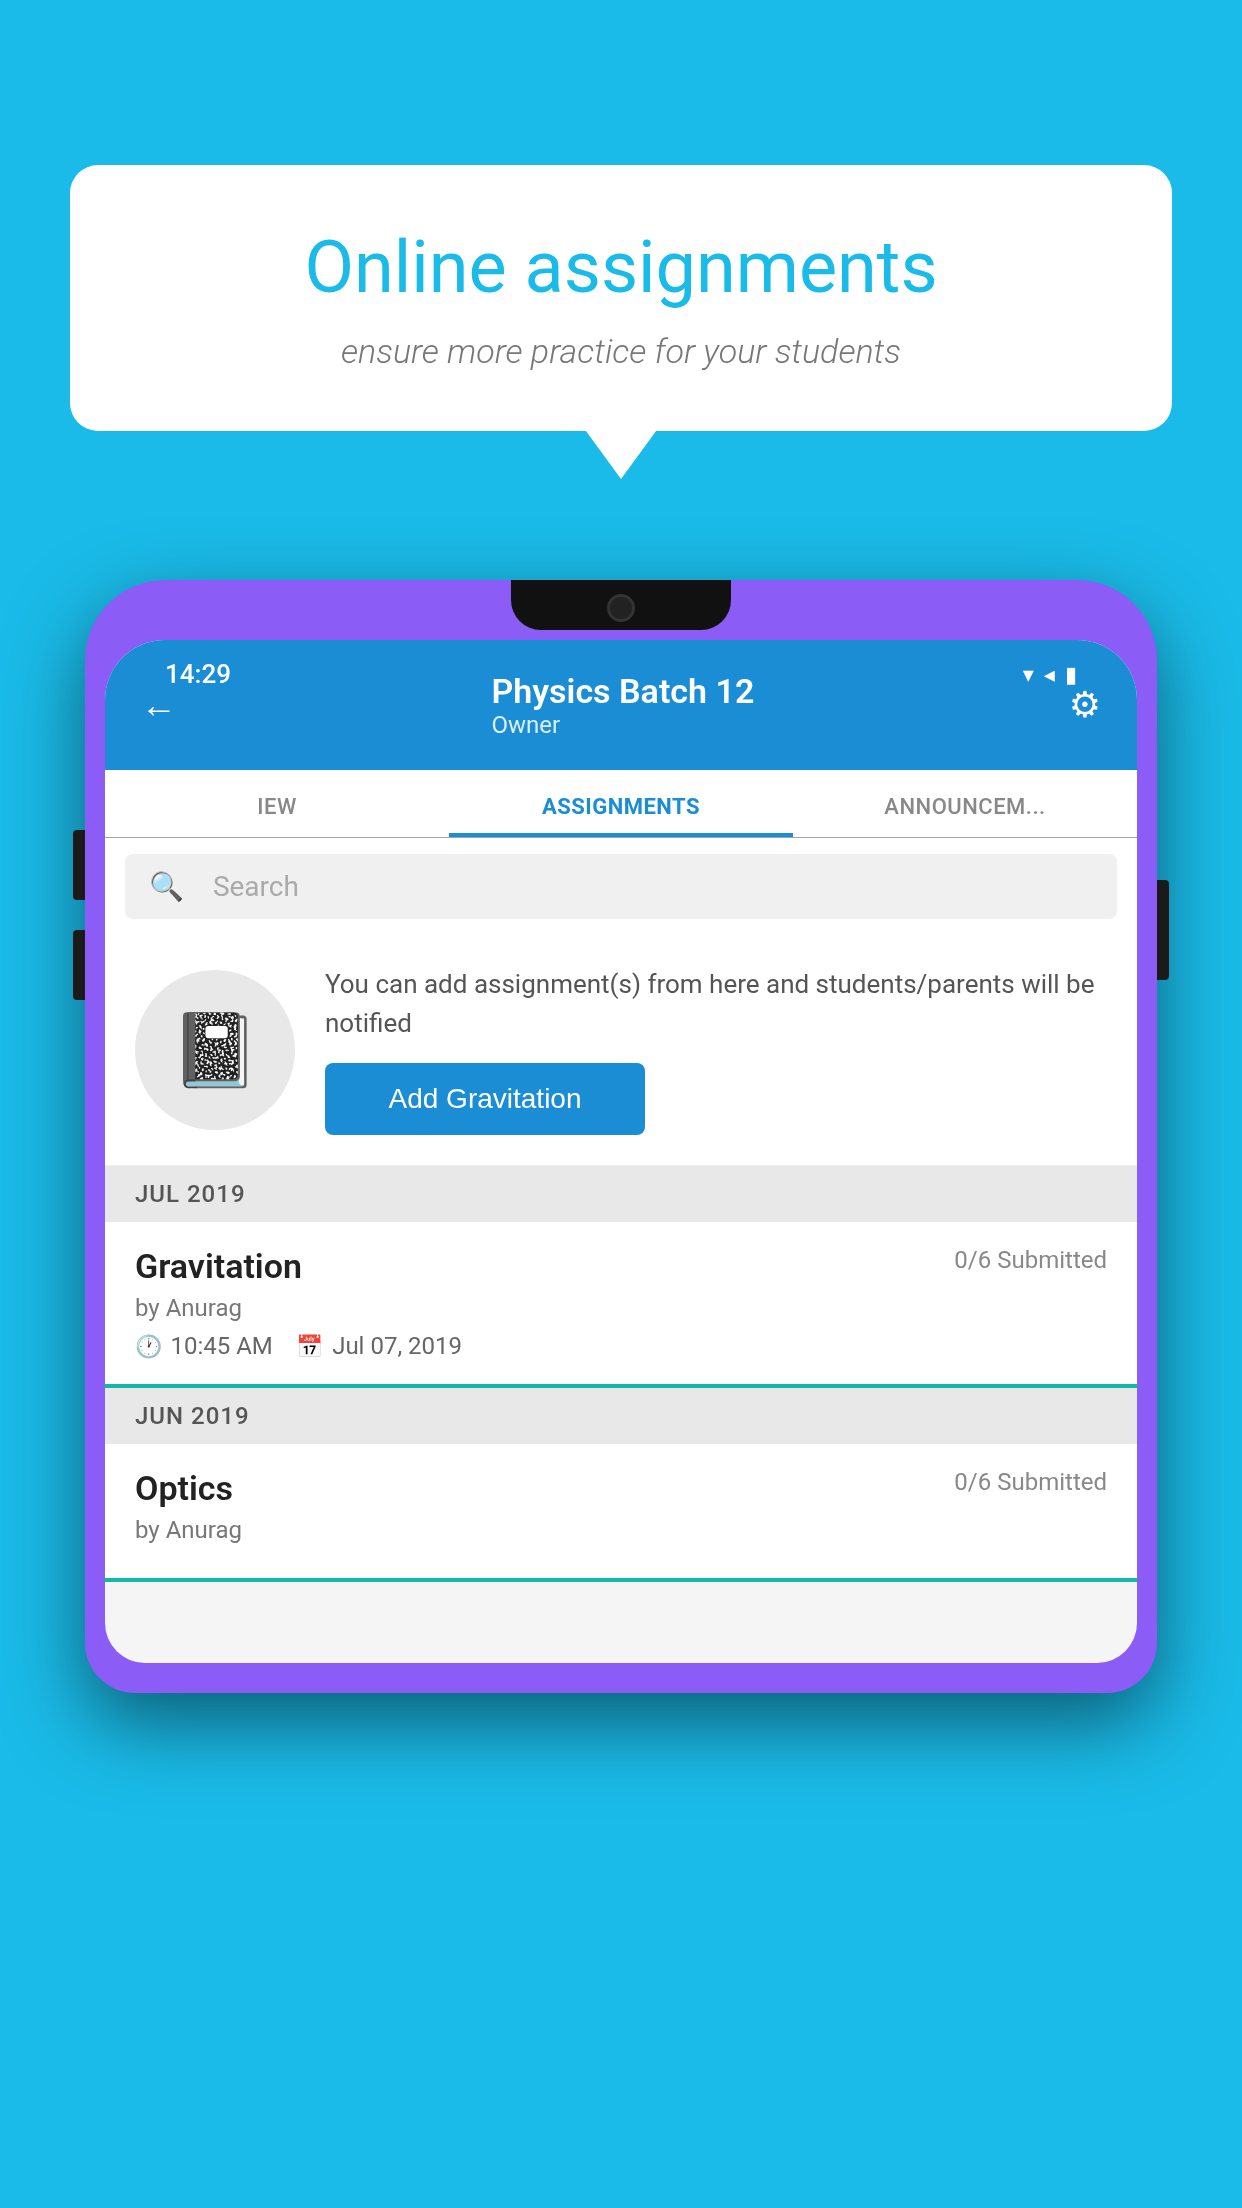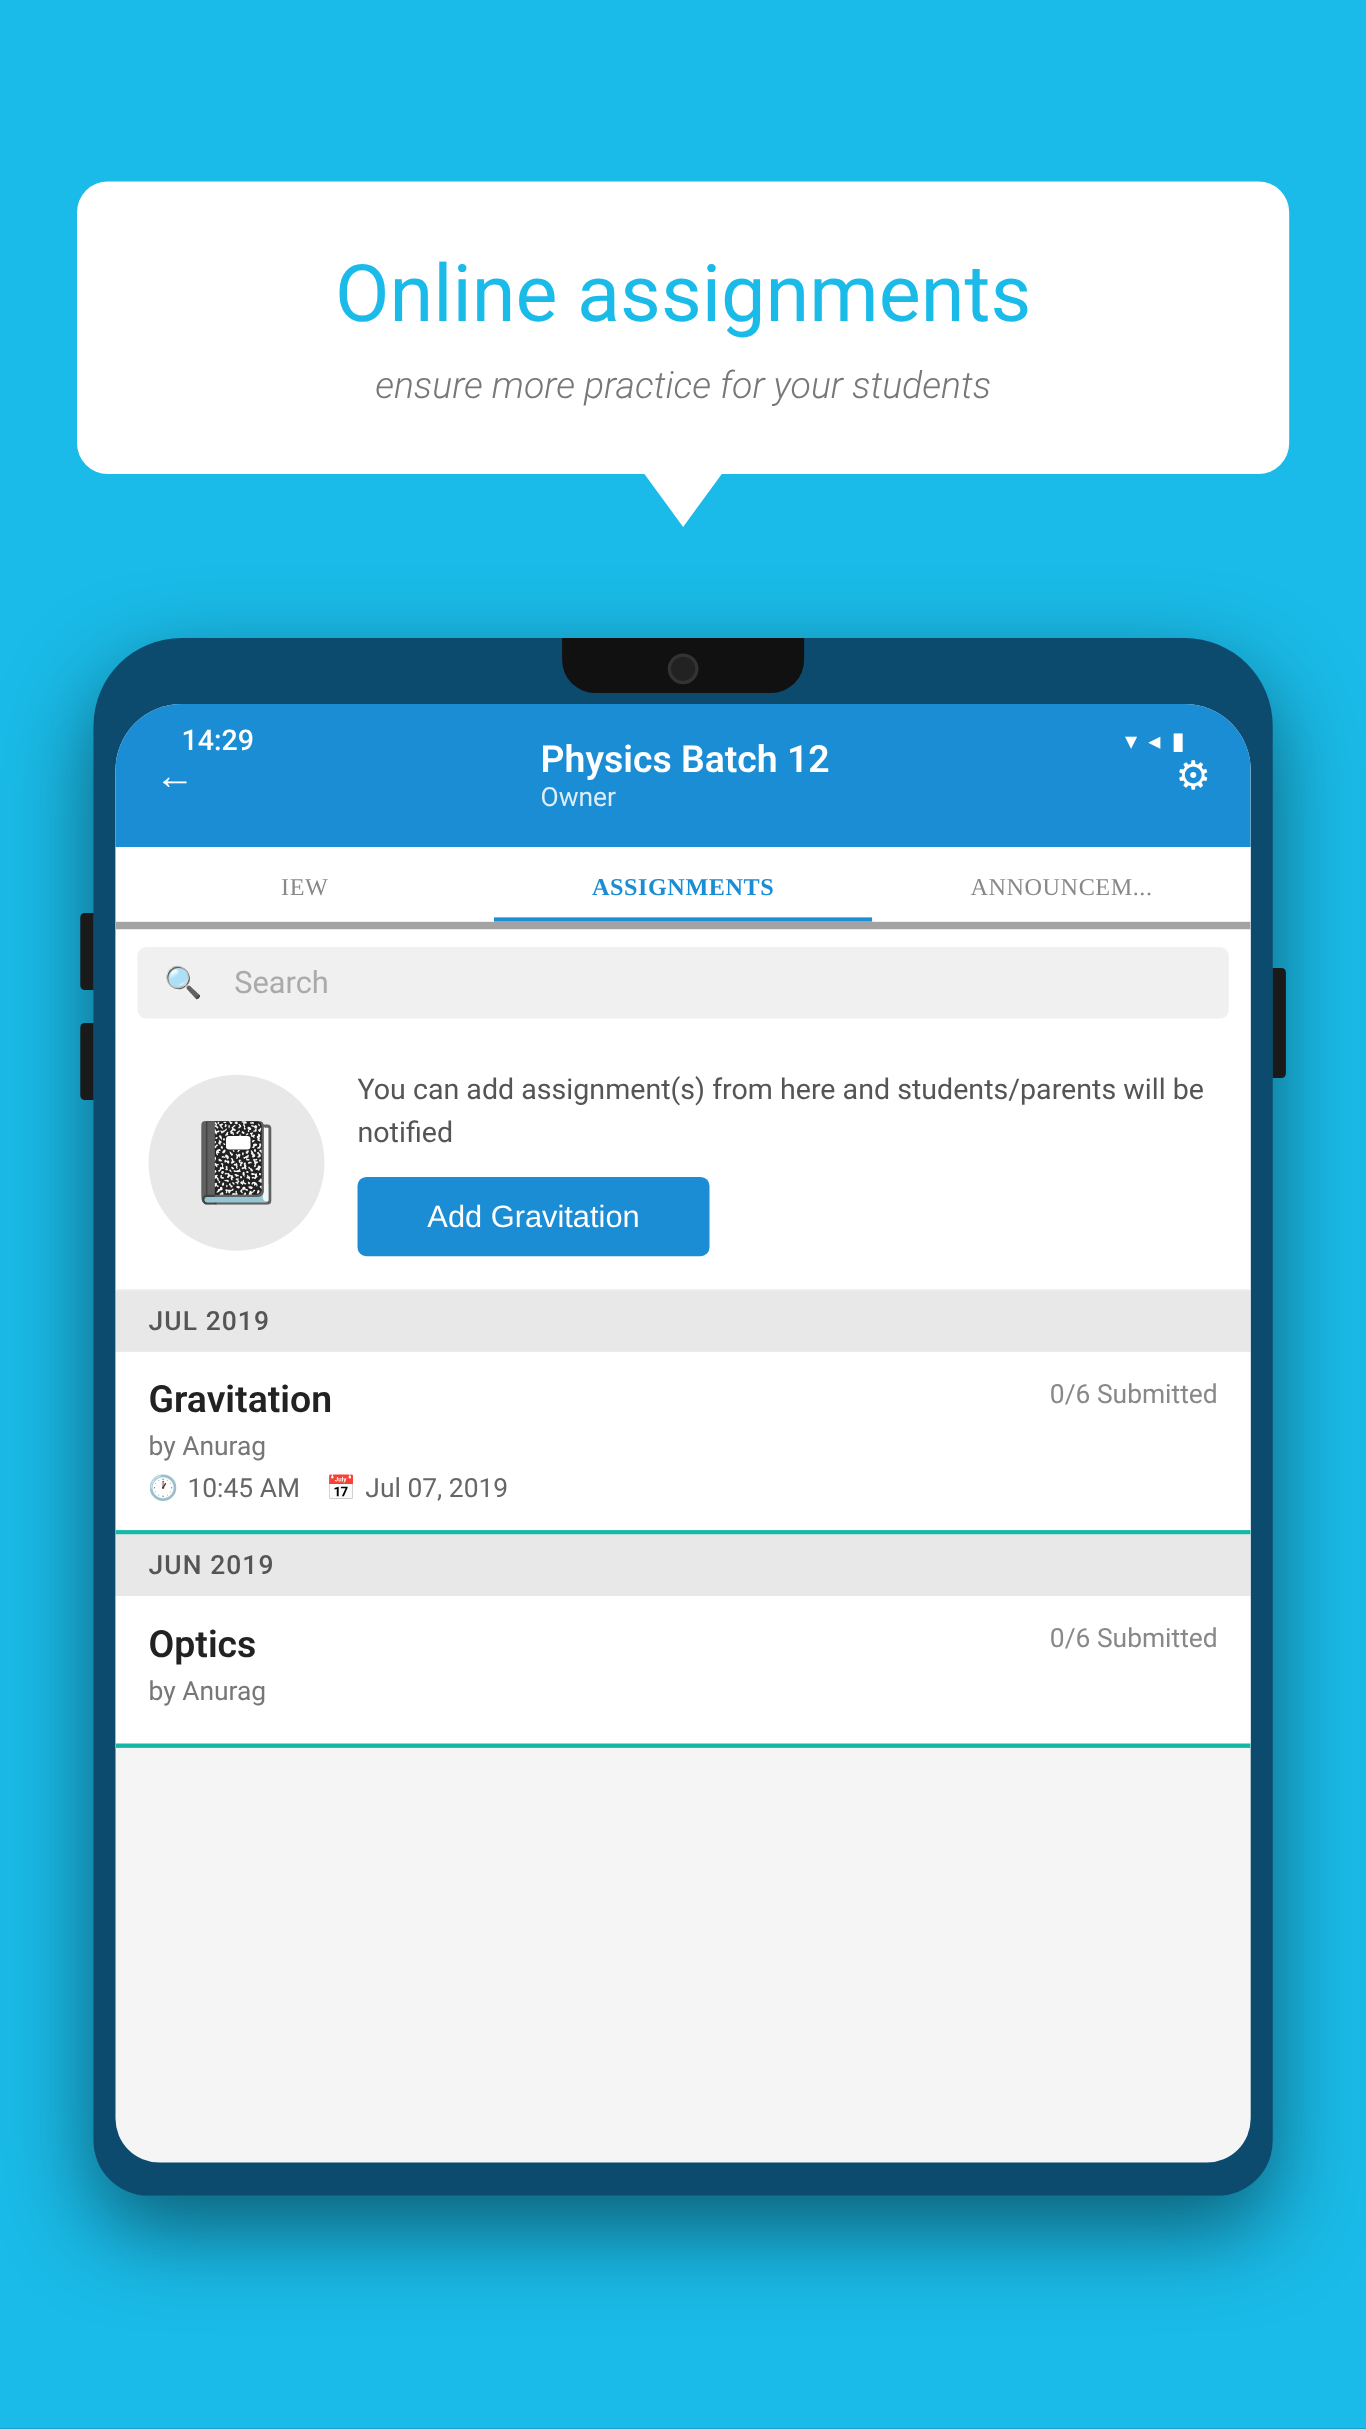--- a/index.html
+++ b/index.html
@@ -64,24 +64,24 @@
     
     .phone-container {
       position: absolute;
       top: 580px;
       left: 85px;
       right: 85px;
       bottom: 0;
     }
 
     .phone-frame {
-      background: #0c4a6e;
+      background: #8b5cf6;
       border-radius: 80px 80px 50px 50px;
       width: 100%;
-      height: 1416px;
+      height: 1113px;
       position: relative;
       box-shadow: 0 30px 80px rgba(0,0,0,0.5);
       padding-left: 21px;
     }
 
     
     .phone-notch {
       position: absolute;
       top: 0;
       left: 50%;
@@ -190,23 +190,22 @@
 
     .gear-icon {
       color: white;
       font-size: 36px;
     }
 
     
     .tab-bar {
       background: white;
       display: flex;
-      border-bottom: 7px solid #a3a3a3;
+      border-bottom: 1px solid #a3a3a3;
       overflow: hidden;
-      font-family: Liberation Serif, serif;
     }
 
     .tab-item {
       flex: 1;
       text-align: center;
       padding: 24px 10px 18px;
       font-size: 22px;
       color: #888;
       font-weight: 500;
       letter-spacing: 0.5px;

